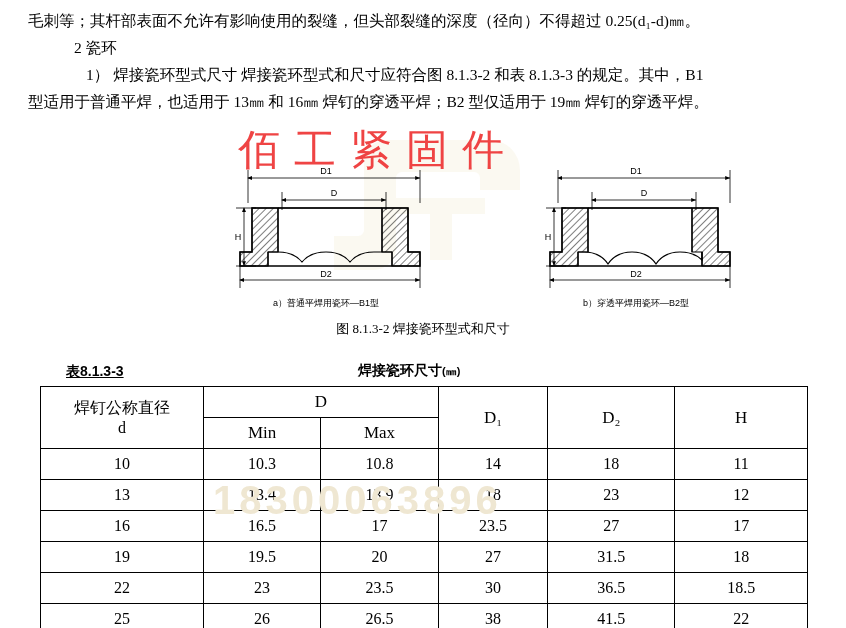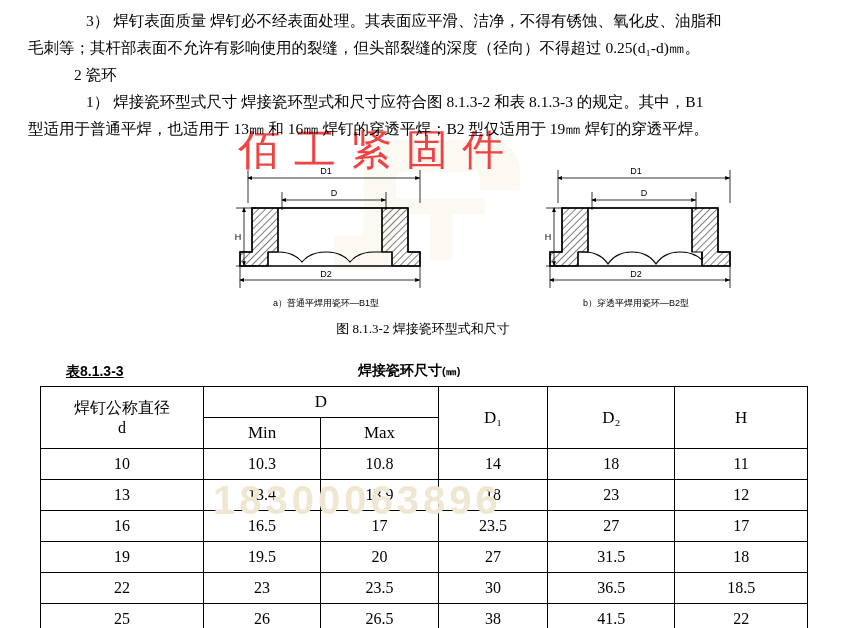--- a/index.html
+++ b/index.html
@@ -173,21 +173,20 @@
     <g fill="#f3ecd4">
       <path d="M60,20 h130 a30,30 0 0 1 30,30 v20 h-40 v-12 a6,6 0 0 0 -6,-6 h-72 a6,6 0 0 0 -6,6 v70 a22,22 0 0 1 -22,22 h-40 v-34 h24 a6,6 0 0 0 6,-6 v-68 a22,22 0 0 1 22,-22 z"></path>
       <rect x="95" y="78" width="90" height="16"></rect>
       <rect x="130" y="78" width="22" height="62"></rect>
     </g>
   </svg>
 
   <div class="watermark-text-top">佰工紧固件</div>
 
   <div class="text-block">
-    <p class="para ind1">3）  焊钉表面质量   焊钉必不经表面处理。其表面应平滑、洁净，不得有锈蚀、氧化皮、油脂和</p>
     <p class="para ind0">毛刺等；其杆部表面不允许有影响使用的裂缝，但头部裂缝的深度（径向）不得超过 0.25(d₁-d)㎜。</p>
     <p class="para ind2">2   瓷环</p>
     <p class="para ind3">1）  焊接瓷环型式尺寸   焊接瓷环型式和尺寸应符合图 8.1.3-2 和表 8.1.3-3 的规定。其中，B1</p>
     <p class="para ind0">型适用于普通平焊，也适用于 13㎜ 和 16㎜ 焊钉的穿透平焊；B2 型仅适用于 19㎜ 焊钉的穿透平焊。</p>
   </div>
 
   <div class="figure-area">
     <svg width="846" height="170" viewBox="0 0 846 170">
       <defs>
         <pattern id="hatch" width="5" height="5" patternTransform="rotate(45)" patternUnits="userSpaceOnUse">

